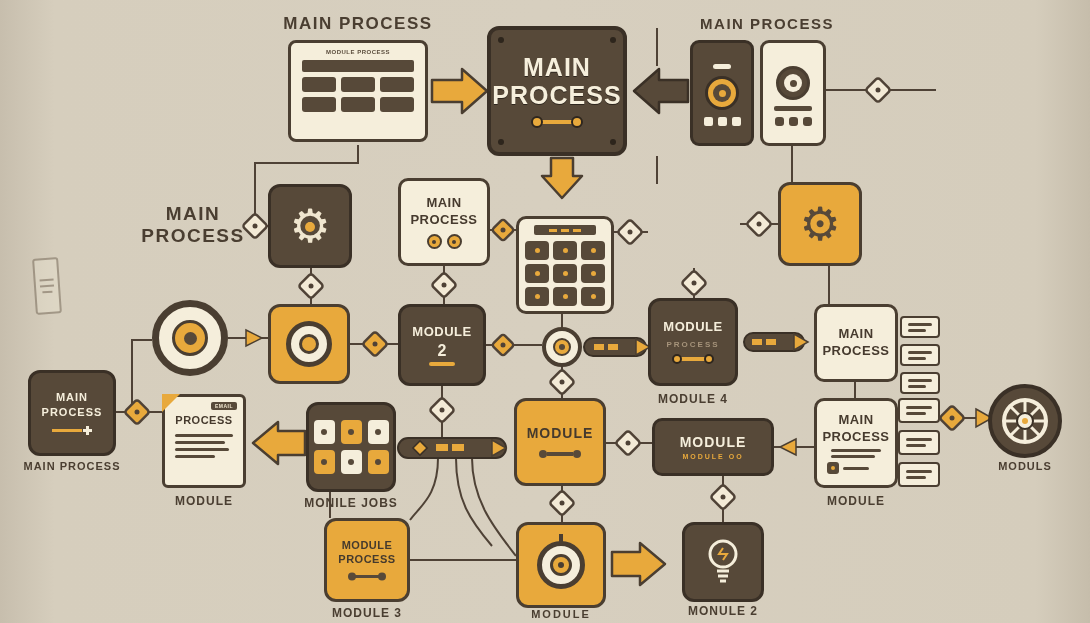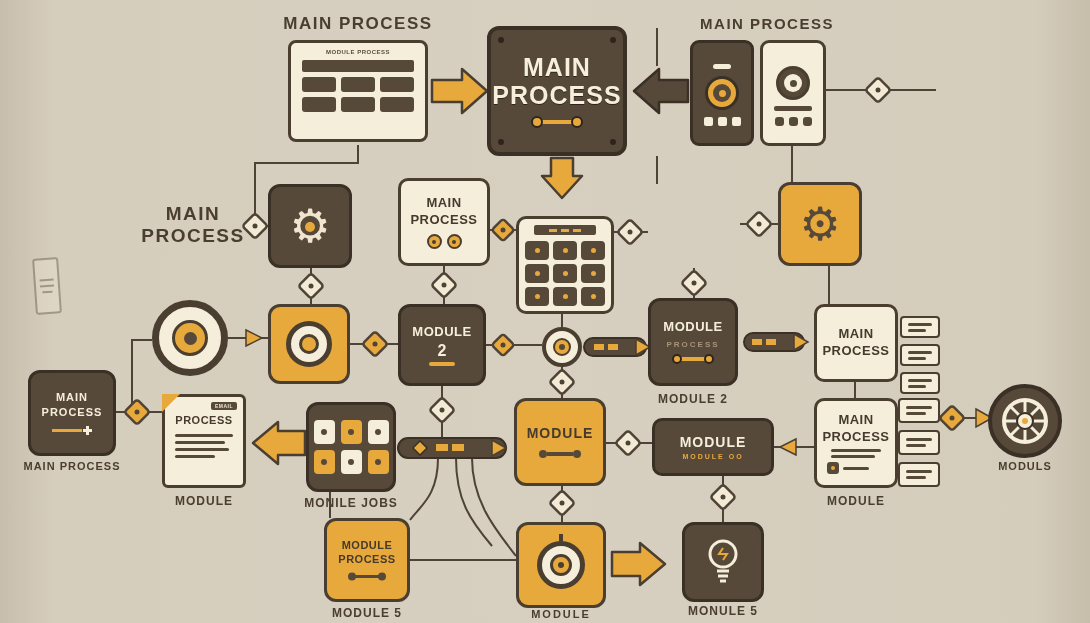--- a/index.html
+++ b/index.html
@@ -334,21 +334,21 @@
 
   <div class="node dark" style="left:648px;top:298px;width:90px;height:88px;gap:4px">
     <div class="t-md" style="color:#f5eedb">MODULE</div>
     <div style="font-size:8px;font-weight:700;letter-spacing:2px;color:#a5937a">PROCESS</div>
     <svg width="44" height="12" viewBox="0 0 44 12">
       <rect x="9" y="4" width="26" height="4" fill="#e8a93c"></rect>
       <circle cx="6" cy="6" r="4" fill="#e8a93c" stroke="#2e261e" stroke-width="2"></circle>
       <circle cx="38" cy="6" r="4" fill="#e8a93c" stroke="#2e261e" stroke-width="2"></circle>
     </svg>
   </div>
-  <div class="caption" style="left:646px;top:392px;width:94px">MODULE 2</div>
+  <div class="caption" style="left:646px;top:392px;width:94px">MODULE 4</div>
 
   <div class="node cream" style="left:814px;top:304px;width:84px;height:78px">
     <div class="t-md">
       <div>MAIN</div>
       <div>PROCESS</div>
     </div>
   </div>
 
   <div class="node" style="left:900px;top:316px;gap:6px">
     <div class="listcard" style="width:40px;height:22px">
@@ -489,36 +489,36 @@
     <div class="t-sm">
       <div>MODULE</div>
       <div>PROCESS</div>
     </div>
     <svg width="40" height="11" viewBox="0 0 40 11">
       <rect x="8" y="4" width="24" height="3" fill="#574939"></rect>
       <circle cx="5" cy="5.5" r="4" fill="#574939"></circle>
       <circle cx="35" cy="5.5" r="4" fill="#574939"></circle>
     </svg>
   </div>
-  <div class="caption" style="left:320px;top:606px;width:94px">MODULE 5</div>
+  <div class="caption" style="left:320px;top:606px;width:94px">MODULE 3</div>
 
   <div class="node amberbg" style="left:516px;top:522px;width:90px;height:86px">
     <div class="circle" style="width:48px;height:48px;background:#f5eedb;border:5px solid #4a3e31;position:relative">
       <div style="position:absolute;top:-12px;left:50%;width:4px;height:10px;margin-left:-2px;background:#4a3e31"></div>
       <div class="circle" style="width:22px;height:22px;background:#e8a93c;border:3px solid #4a3e31">
         <div class="dot" style="width:6px;height:6px;background:#4a3e31"></div>
       </div>
     </div>
   </div>
   <div class="caption" style="left:514px;top:608px;width:94px;font-size:11px;font-weight:600;letter-spacing:2px">MODULE</div>
 
   <div class="node dark" style="left:682px;top:522px;width:82px;height:80px">
     <svg width="44" height="50" viewBox="0 0 44 50">
       <circle cx="22" cy="17" r="13" fill="none" stroke="#f5eedb" stroke-width="3"></circle>
       <path d="M22 11 l-4 6 h8 l-4 6" fill="none" stroke="#e8a93c" stroke-width="2"></path>
       <line x1="16" y1="34" x2="28" y2="34" stroke="#f5eedb" stroke-width="3"></line>
       <line x1="17" y1="39" x2="27" y2="39" stroke="#f5eedb" stroke-width="3"></line>
       <line x1="19" y1="44" x2="25" y2="44" stroke="#f5eedb" stroke-width="3"></line>
     </svg>
   </div>
-  <div class="caption" style="left:678px;top:604px;width:90px">MONULE 5</div>
+  <div class="caption" style="left:678px;top:604px;width:90px">MONULE 2</div>
 
 </div>
 
 </body></html>

